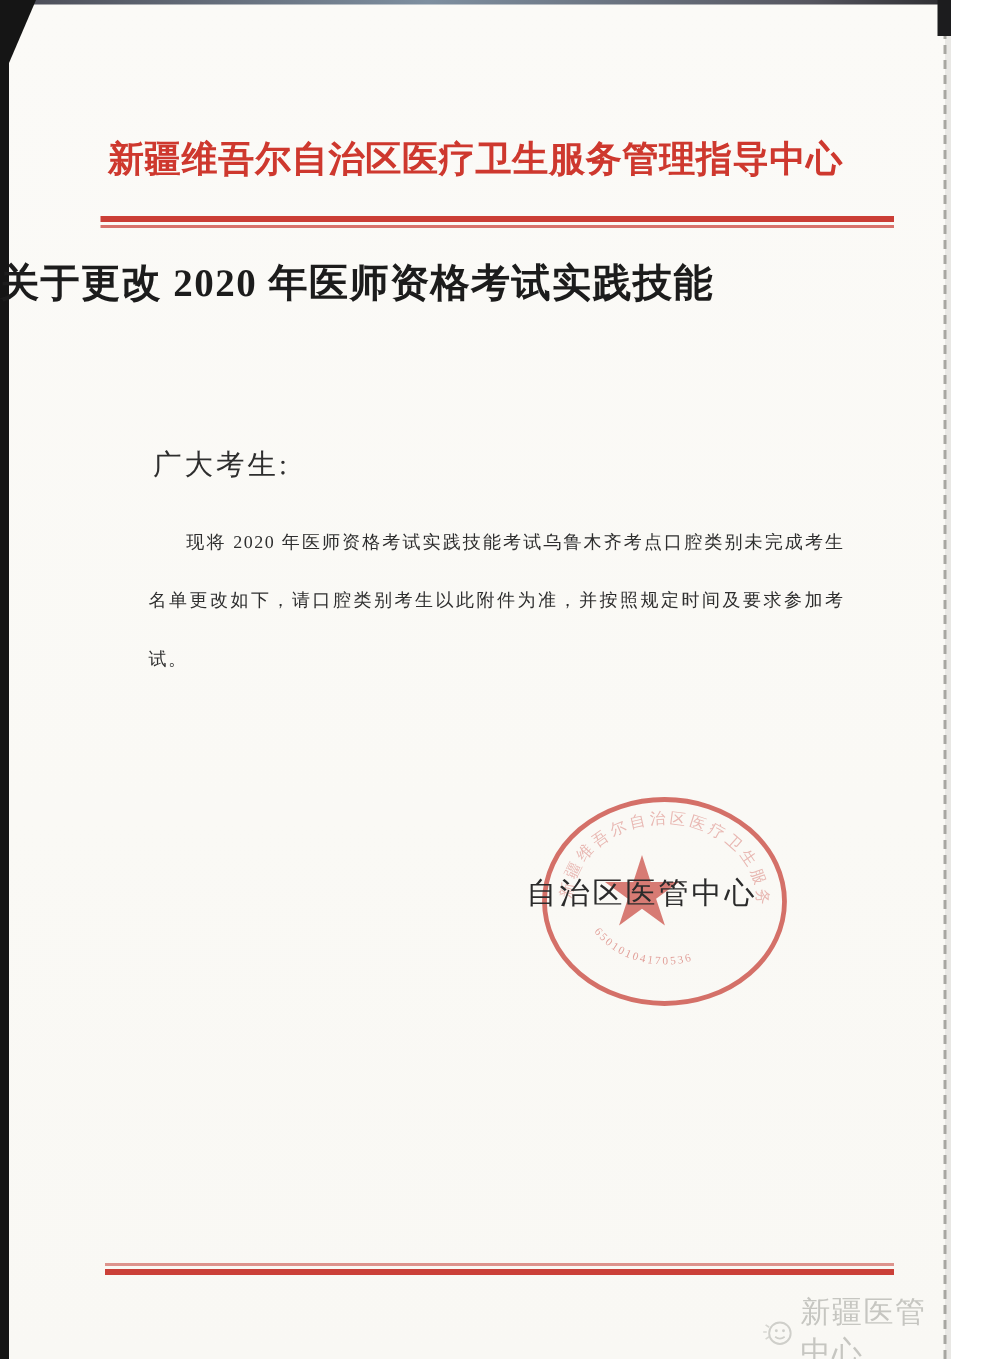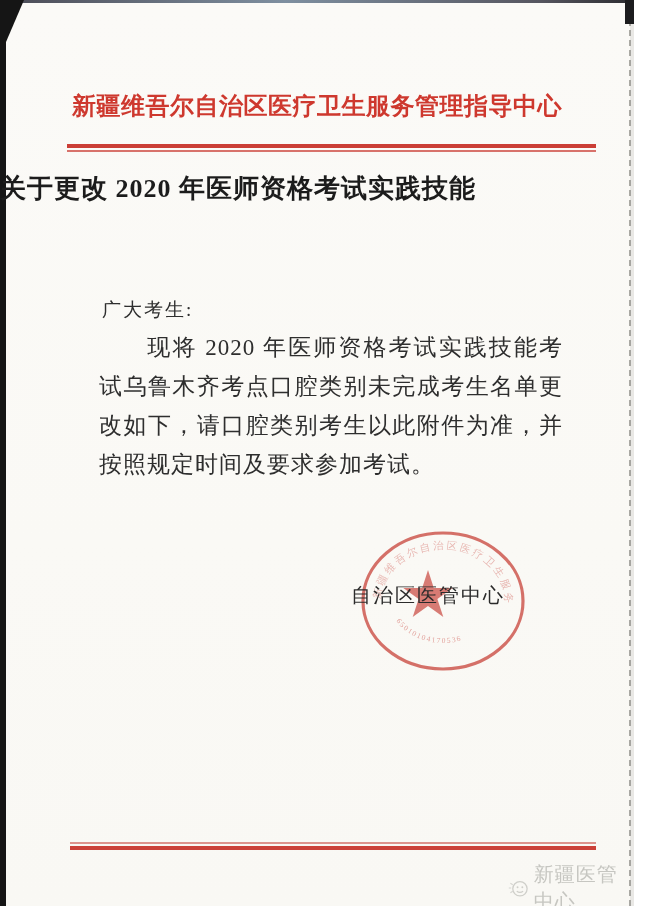--- a/index.html
+++ b/index.html
@@ -38,22 +38,22 @@
     font-weight:bold; color:#1c1c1c;
     font-size:26px; line-height:37px; letter-spacing:1px;
   }
 
   
   .salutation {
     position:absolute; left:102px; top:297px;
     font-size:19px; color:#2e2e2e; letter-spacing:2px;
   }
   .body-paragraph {
-    position:absolute; left:99px; top:328px; width:464px;
-    font-size:23px; line-height:39px; color:#2e2e2e;
+    position:absolute; left:99px; top:342px; width:464px;
+    font-size:12px; line-height:39px; color:#2e2e2e;
     text-align:justify; text-indent:2.1em; letter-spacing:1px;
   }
 
   
   .seal-svg { position:absolute; left:356px; top:528px; width:174px; height:146px;
               filter:blur(.4px); opacity:.9; }
   .signer-name {
     position:absolute; left:351px; top:582px; z-index:3;
     font-size:20px; color:#2b2b2b; letter-spacing:2px;
   }

